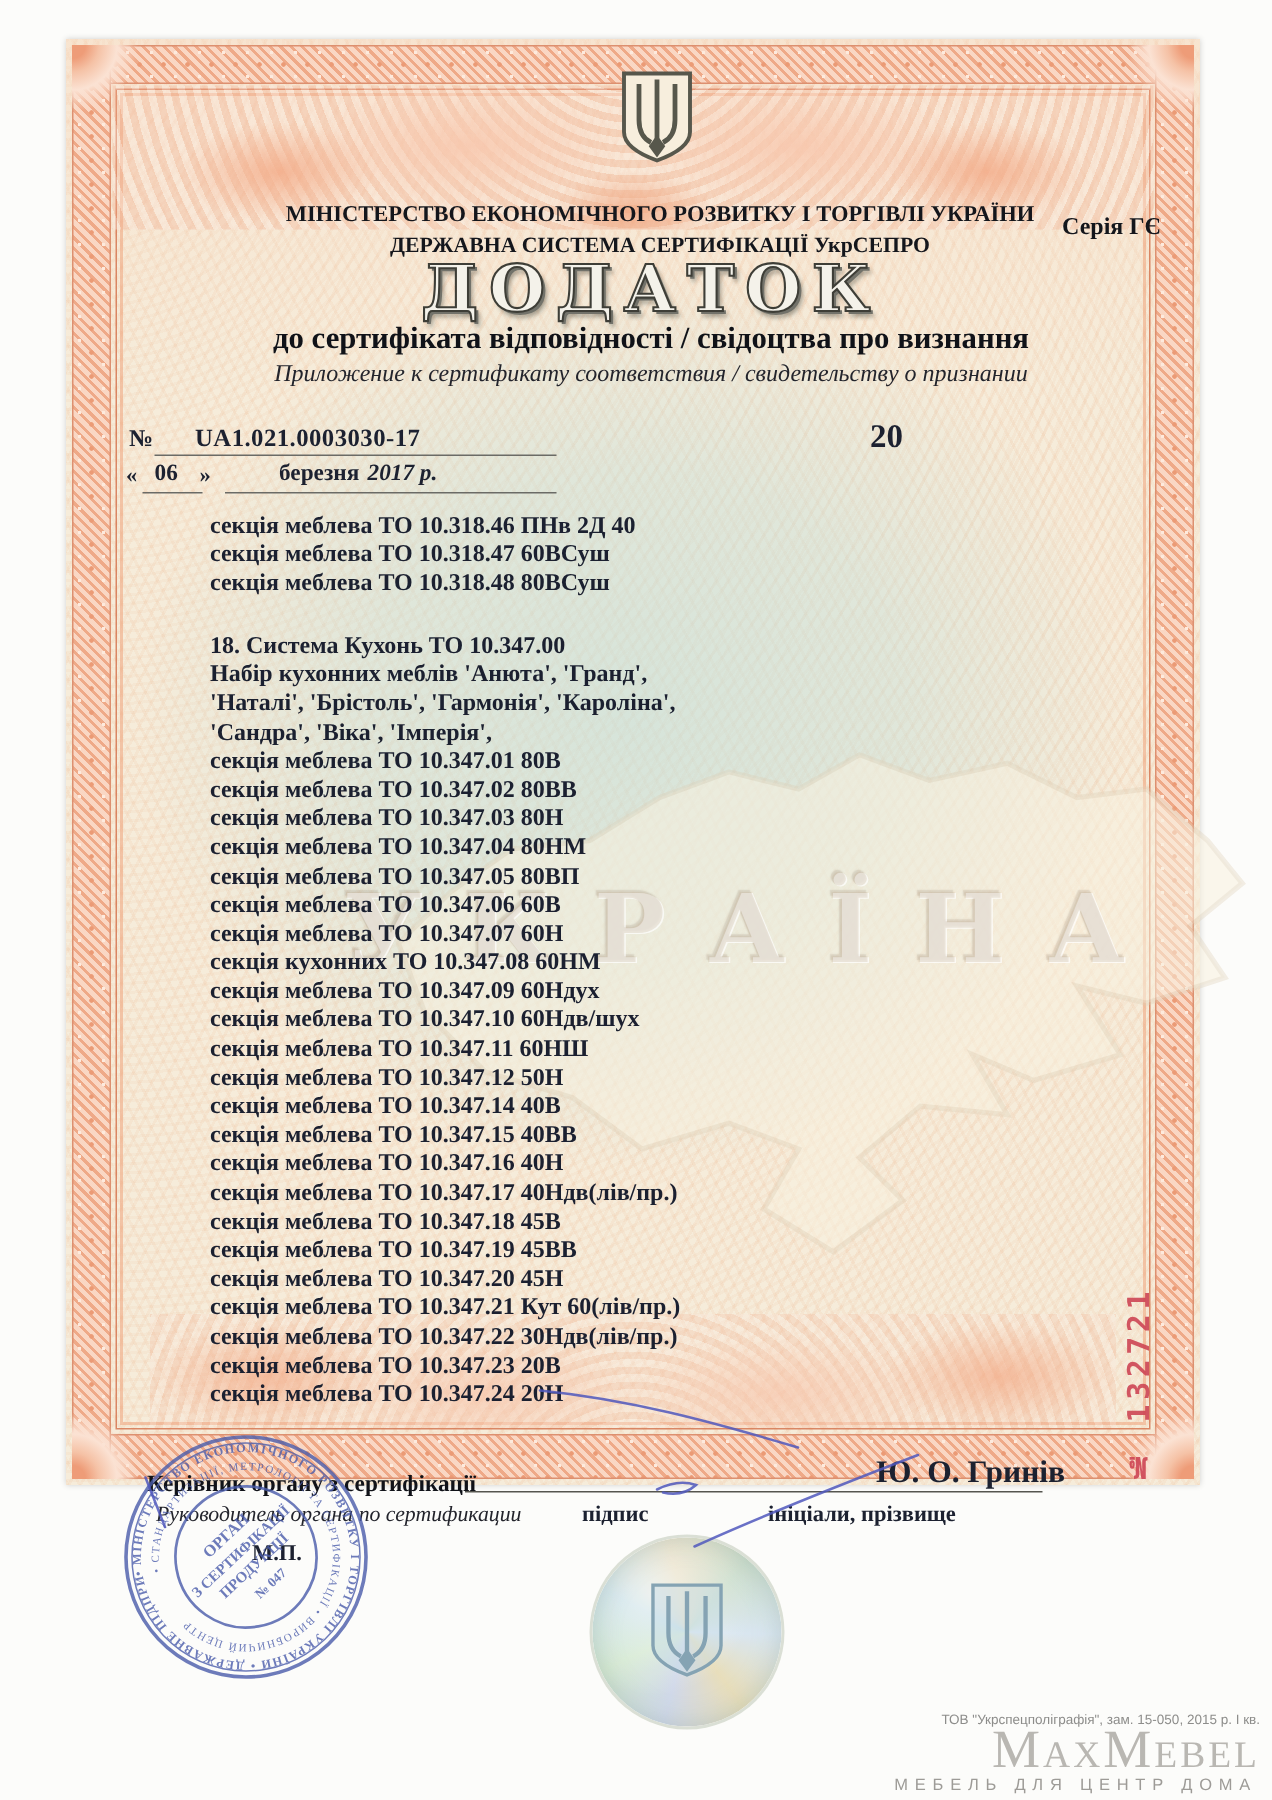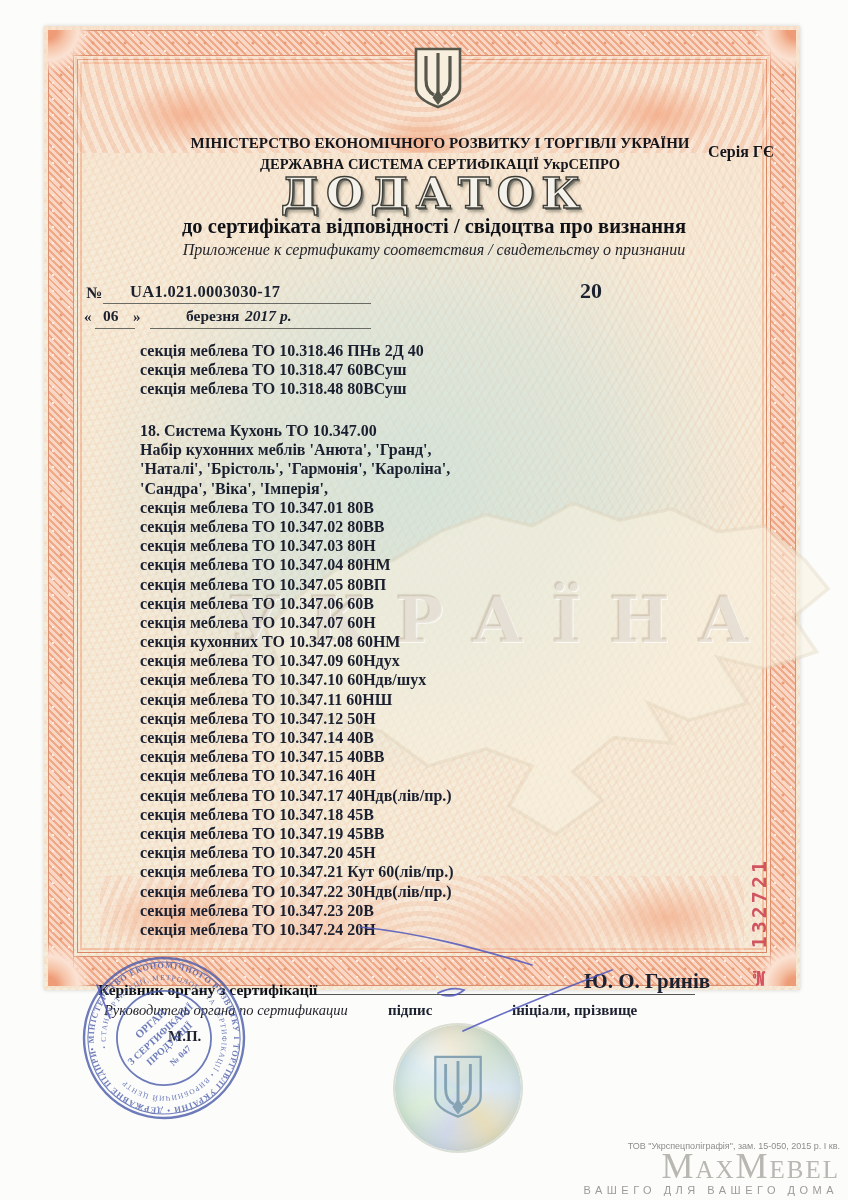--- a/index.html
+++ b/index.html
@@ -260,15 +260,15 @@
     <g fill="none" stroke="#5058bd" stroke-width="1.7" stroke-linecap="round" opacity=".85">
       <path d="M360,927 C420,933 475,948 532,965"></path>
       <path d="M438,993 q14,-7 26,-3 q-9,8 -22,5"></path>
       <path d="M612,970 C565,988 505,1012 463,1031"></path>
       <path d="M97,985 l13,33"></path>
     </g>
   </svg>
 
   <div class="abs print-info">ТОВ "Укрспецполіграфія", зам. 15-050, 2015 р. І кв.</div>
   <div class="abs brand">MaxMebel</div>
-  <div class="abs brand-tag">ВАШЕГО ДЛЯ ВАШЕГО ДОМА</div>
+  <div class="abs brand-tag">МЕБЕЛЬ ДЛЯ ЦЕНТР ДОМА</div>
 
 </div>
 
 </body></html>

